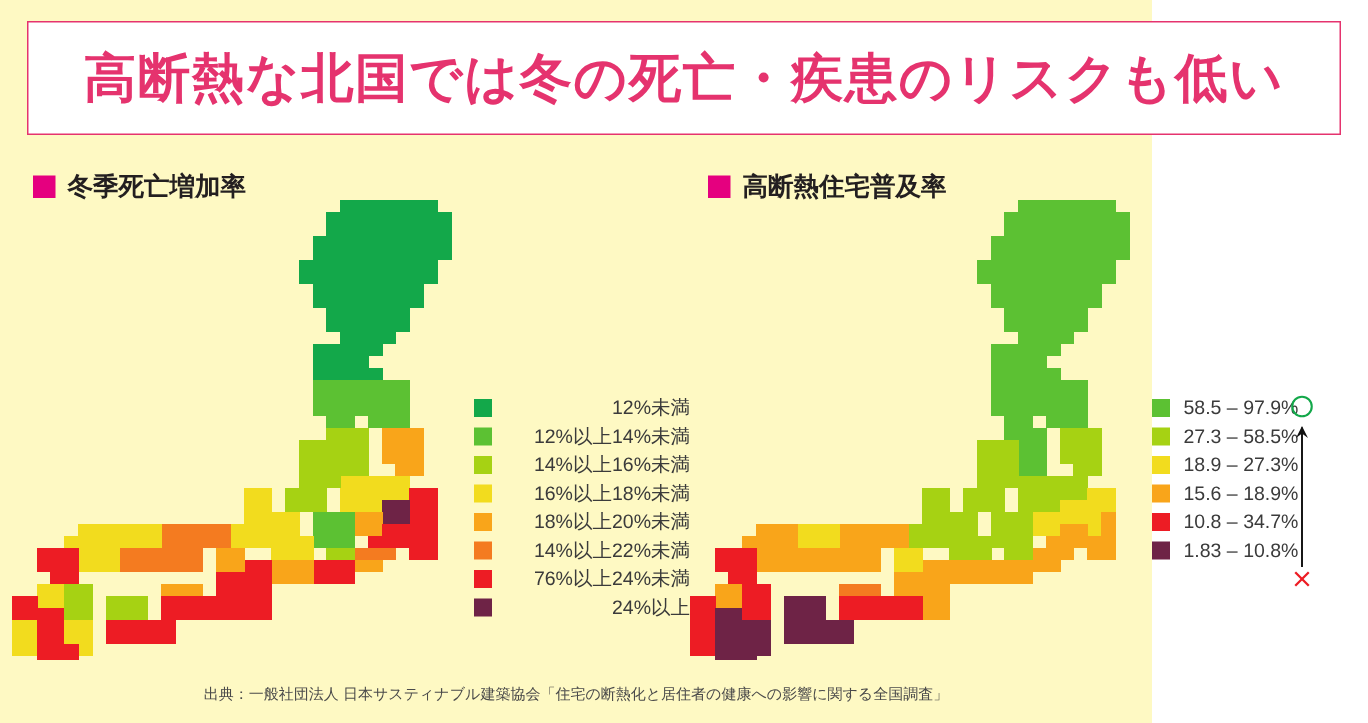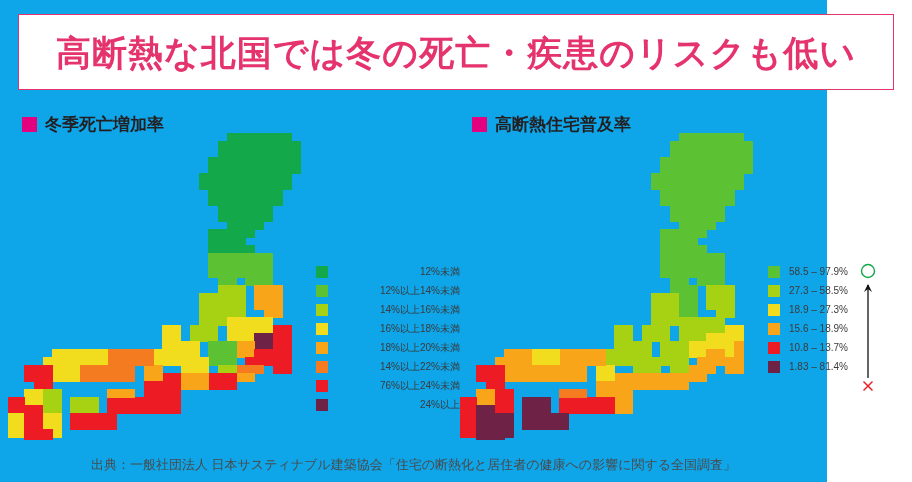--- a/index.html
+++ b/index.html
@@ -5,22 +5,22 @@
   * { box-sizing: border-box; }
   html, body {
     margin: 0; padding: 0;
     width: 912px; height: 482px;
     background: #ffffff;
     font-family: "Liberation Sans", "DejaVu Sans", sans-serif;
     overflow: hidden;
   }
   #page {
     position: relative;
-    width: 827px; height: 482px;
-    background: #0ea5e9;
+    width: 768px; height: 482px;
+    background: #fef9c3;
   }
 
   
   .title-box {
     position: absolute;
     left: 18px; top: 14px;
     width: 876px; height: 76px;
     border: 1.5px solid #e5336e;
     background: #ffffff;
     display: flex;
@@ -72,21 +72,21 @@
   .legend-row {
     display: flex;
     align-items: center;
     height: 19px;
   }
   .legend-swatch {
     width: 12px; height: 12px;
     flex: 0 0 auto;
   }
   .legend-label {
-    font-size: 10px;
+    font-size: 13px;
     color: #3b3b3b;
     line-height: 1;
     white-space: nowrap;
   }
   .legend.left .legend-label {
     flex: 1 1 auto;
     text-align: right;
     padding-right: 2px;
   }
   .legend.left .legend-swatch { margin-right: 6px; }
@@ -100,21 +100,21 @@
     width: 40px; height: 133px;
     pointer-events: none;
   }
 
   
   .source {
     position: absolute;
     left: 0; right: 0;
     top: 456px;
     text-align: center;
-    font-size: 13px;
+    font-size: 10px;
     color: #4a4a4a;
     white-space: nowrap;
   }
 </style>
 </head>
 <body>
 
 <div id="page">
 
   <div class="title-box">
@@ -523,23 +523,23 @@
       <div class="legend-row">
         <span class="legend-swatch" style="background: rgb(242, 220, 30);"></span>
         <span class="legend-label">18.9 – 27.3%</span>
       </div>
       <div class="legend-row">
         <span class="legend-swatch" style="background: rgb(249, 165, 26);"></span>
         <span class="legend-label">15.6 – 18.9%</span>
       </div>
       <div class="legend-row">
         <span class="legend-swatch" style="background: rgb(237, 28, 36);"></span>
-        <span class="legend-label">10.8 – 13.7%</span>
+        <span class="legend-label">10.8 – 34.7%</span>
       </div>
       <div class="legend-row">
         <span class="legend-swatch" style="background: rgb(110, 35, 70);"></span>
-        <span class="legend-label">1.83 – 81.4%</span>
+        <span class="legend-label">1.83 – 10.8%</span>
       </div>
     </div>
 
   <div class="source">出典：一般社団法人 日本サスティナブル建築協会「住宅の断熱化と居住者の健康への影響に関する全国調査」</div>
 
 </div>
 
 </body></html>

